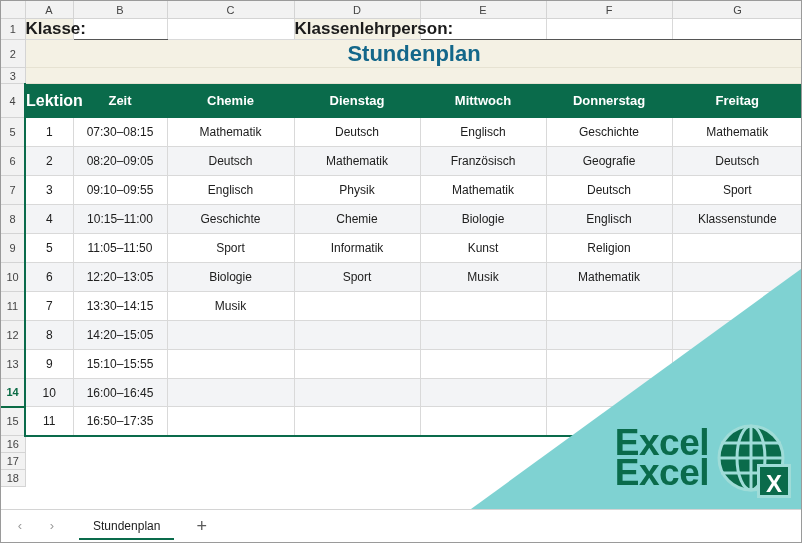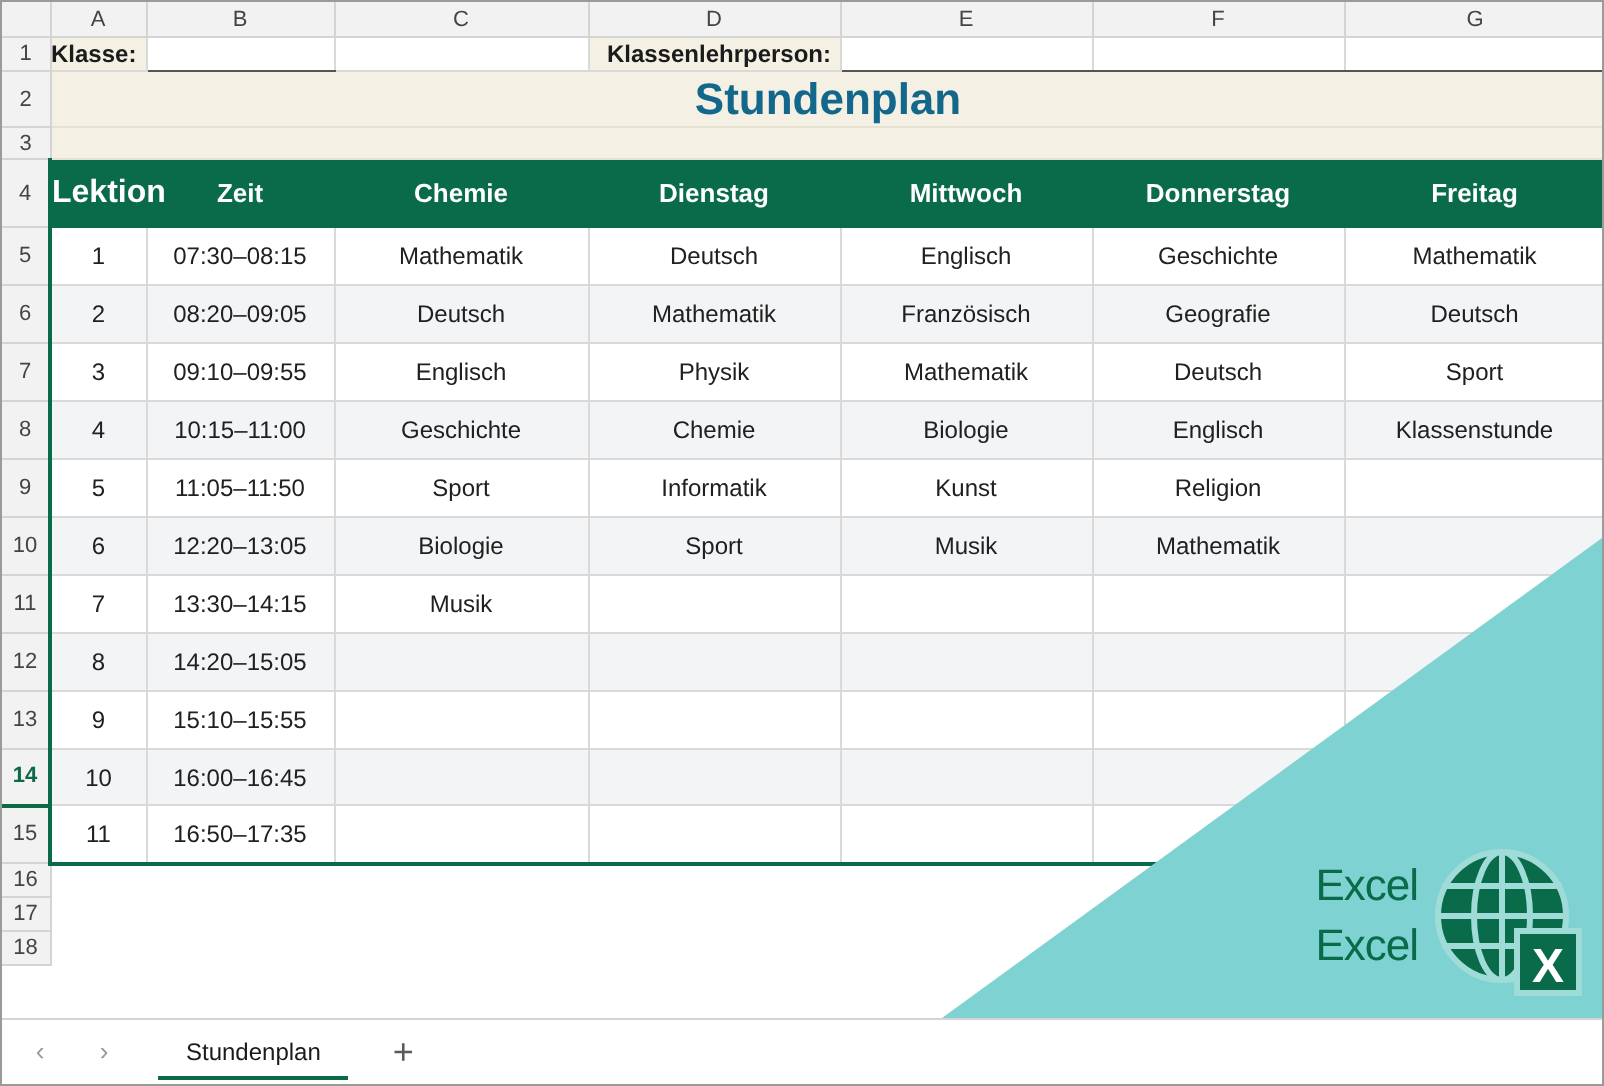--- a/index.html
+++ b/index.html
@@ -84,21 +84,21 @@
   }
   .blankcell {
     border: none;
     background: #ffffff;
   }
 
   
   .lbl-klasse {
     background: #f4f1e4;
     font-weight: bold;
-    font-size: 12px;
+    font-size: 17px;
     padding-left: 4px;
     border: 1px solid #d9d9d9;
     color: #1b1b1b;
   }
   .inputline {
     background: #ffffff;
     border: 1px solid #d9d9d9;
     border-bottom: 1px solid #555;
   }
   .title-cell {
@@ -149,22 +149,22 @@
   .logo {
     position: absolute;
     right: 14px;
     bottom: 48px;
     display: flex;
     align-items: center;
     pointer-events: none;
   }
   .logo-text {
     color: #0a6b4b;
-    font-weight: normal;
-    font-size: 22px;
+    font-weight: bold;
+    font-size: 37px;
     line-height: 30px;
     text-align: right;
     letter-spacing: -0.5px;
   }
   .logo-globe {
     margin-left: 6px;
     position: relative;
     width: 72px;
     height: 72px;
   }

